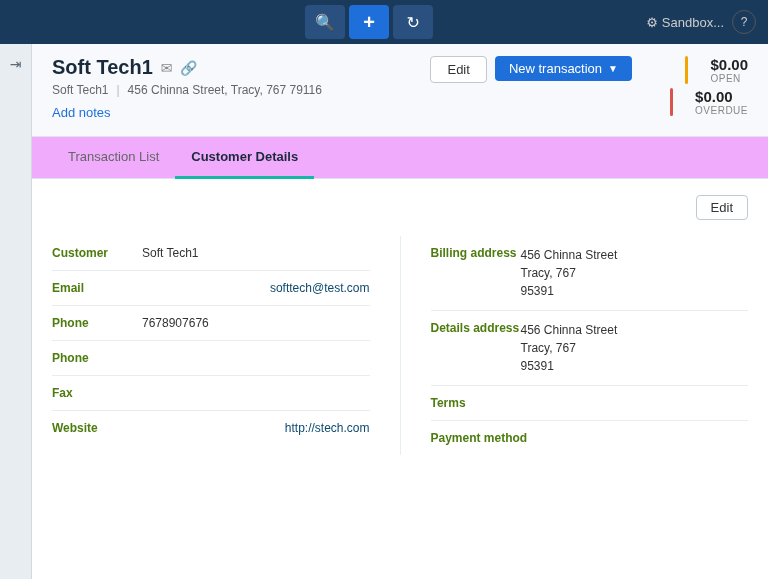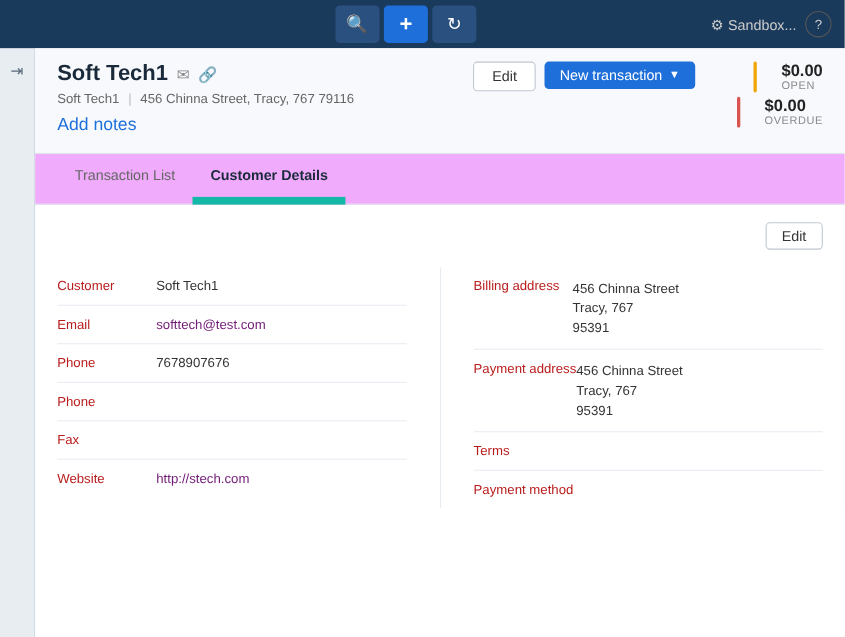--- a/index.html
+++ b/index.html
@@ -131,21 +131,21 @@
       color: #666;
       display: flex;
       align-items: center;
       gap: 8px;
     }
     .customer-sub span.sep {
       color: #bbb;
     }
     .add-notes {
       color: #1e6fd9;
-      font-size: 16px;
+      font-size: 13px;
       cursor: pointer;
       margin-top: 8px;
       display: inline-block;
       text-decoration: none;
     }
     .customer-actions {
       display: flex;
       align-items: flex-start;
       gap: 8px;
     }
@@ -222,21 +222,21 @@
       padding: 12px 16px;
       cursor: pointer;
       font-size: 13px;
       color: #666;
       border-bottom: 3px solid transparent;
       margin-bottom: -1px;
     }
     .tab.active {
       color: #1a2a3a;
       font-weight: 600;
-      border-bottom: 7px solid #14b8a6;
+      border-bottom: 3px solid #14b8a6;
     }
 
     
     .details-panel {
       padding: 16px 20px;
     }
     .details-panel-header {
       display: flex;
       justify-content: flex-end;
       margin-bottom: 16px;
@@ -269,35 +269,36 @@
     .detail-row {
       display: flex;
       align-items: flex-start;
       padding: 10px 0;
       border-bottom: 1px solid #e8edf2;
     }
     .detail-row:last-child {
       border-bottom: none;
     }
     .detail-label {
-      font-weight: 400;
+      font-weight: 700;
       font-size: 12px;
-      color: #b91c1c;
+      color: #4d7c0f;
       min-width: 90px;
       flex-shrink: 0;
     }
     .detail-value {
       font-size: 12px;
       color: #333;
       flex: 1;
     }
     .detail-value.link {
-      color: #701a75;
+      color: #0c4a6e;
       cursor: pointer;
       text-decoration: none;
+      text-align: right;
     }
     .detail-value.multiline {
       line-height: 1.5;
     }
   </style>
 </head>
 <body>
 
 <div class="top-nav">
   <div style="width:80px"></div>
@@ -416,21 +417,21 @@
             <a class="detail-value link">http://stech.com</a>
           </div>
         </div>
 
         <div class="details-col">
           <div class="detail-row">
             <span class="detail-label">Billing address</span>
             <span class="detail-value multiline">456 Chinna Street<br>Tracy, 767<br>95391</span>
           </div>
           <div class="detail-row">
-            <span class="detail-label">Payment address</span>
+            <span class="detail-label">Details address</span>
             <span class="detail-value multiline">456 Chinna Street<br>Tracy, 767<br>95391</span>
           </div>
           <div class="detail-row">
             <span class="detail-label">Terms</span>
             <span class="detail-value"></span>
           </div>
           <div class="detail-row">
             <span class="detail-label">Payment method</span>
             <span class="detail-value"></span>
           </div>

